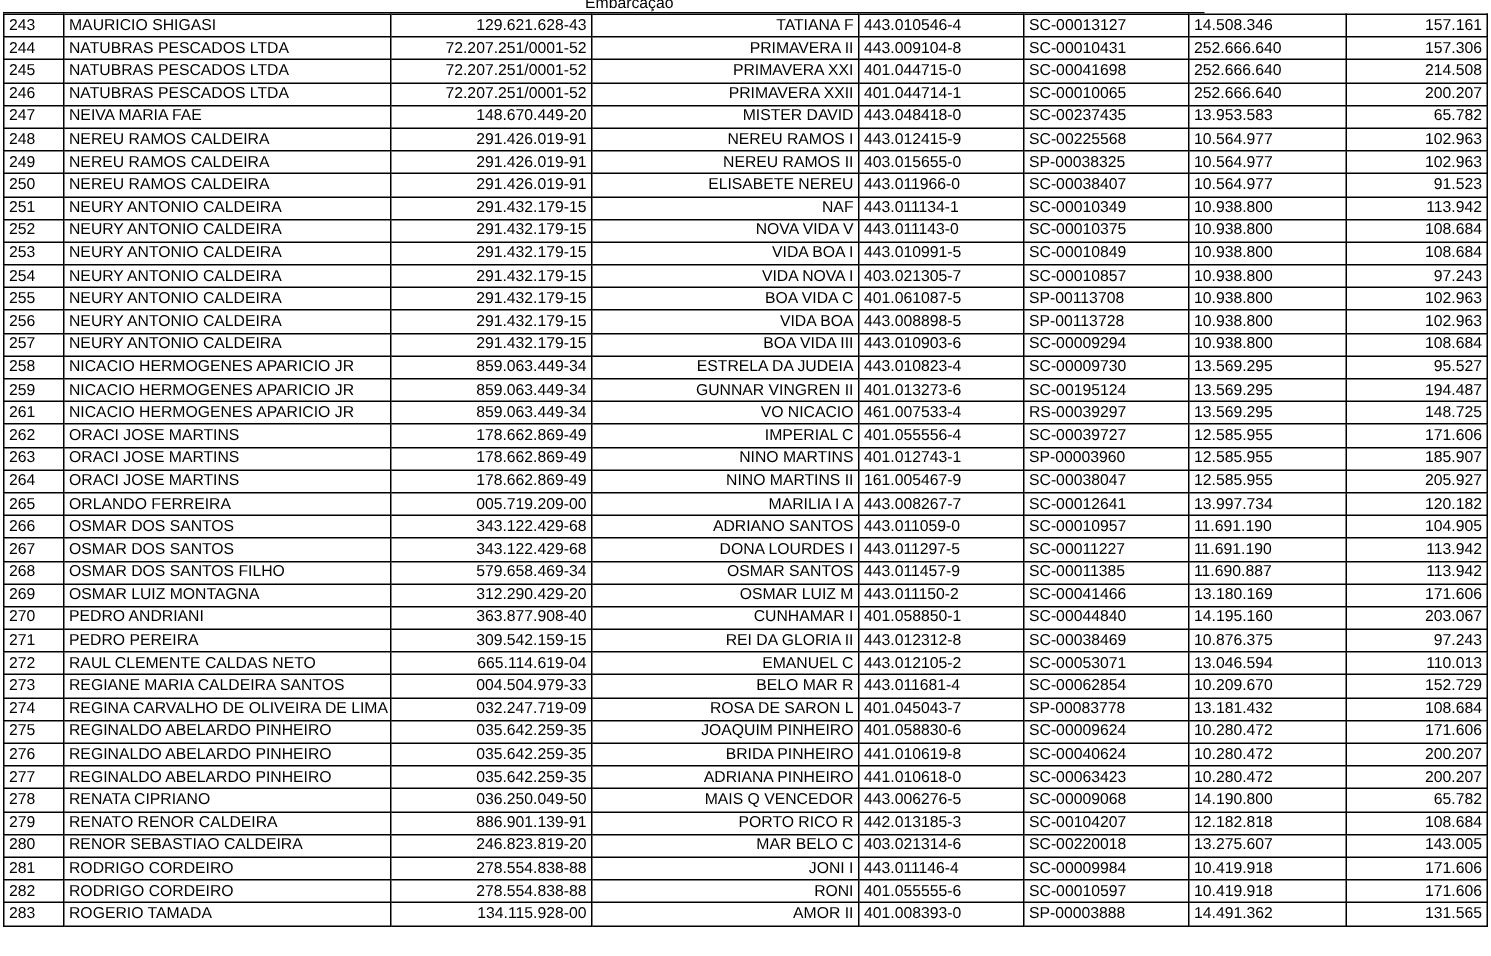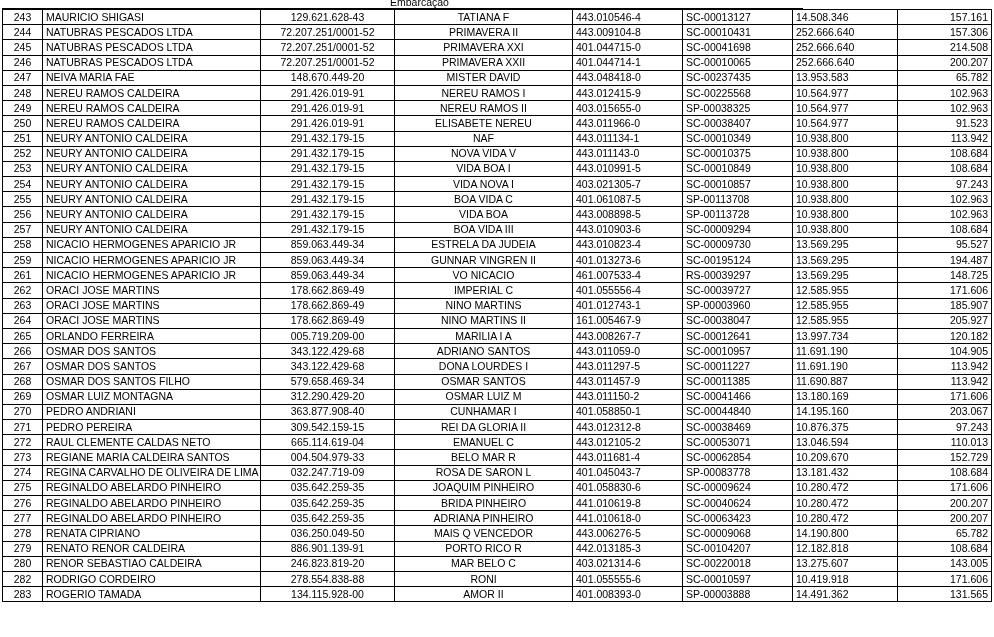--- a/index.html
+++ b/index.html
@@ -39,24 +39,24 @@
   
   col.c-idx   { width: 40px; }
   col.c-name  { width: 218px; }
   col.c-doc   { width: 134px; }
   col.c-vessel{ width: 178px; }
   col.c-reg   { width: 110px; }
   col.c-sc    { width: 110px; }
   col.c-val   { width: 105px; }
   col.c-last  { width: 94px; }
 
-  td.idx   { text-align: center; }
+  td.idx   { text-align: left; }
   td.name  { text-align: left; }
-  td.doc   { text-align: center; }
-  td.vessel{ text-align: center; }
+  td.doc   { text-align: right; }
+  td.vessel{ text-align: right; }
   td.reg   { text-align: left; }
   td.sc    { text-align: left; }
   td.val   { text-align: left; padding-right: 6px; }
   td.last  { text-align: right; padding-right: 6px; }
 
   .top-partial {
     height: 9px;
     overflow: hidden;
     position: relative;
   }
@@ -462,20 +462,30 @@
           <td class="idx">280</td>
           <td class="name">RENOR SEBASTIAO CALDEIRA</td>
           <td class="doc">246.823.819-20</td>
           <td class="vessel">MAR BELO C</td>
           <td class="reg">403.021314-6</td>
           <td class="sc">SC-00220018</td>
           <td class="val">13.275.607</td>
           <td class="last">143.005</td>
         </tr>
         <tr>
+          <td class="idx">281</td>
+          <td class="name">RODRIGO CORDEIRO</td>
+          <td class="doc">278.554.838-88</td>
+          <td class="vessel">JONI I</td>
+          <td class="reg">443.011146-4</td>
+          <td class="sc">SC-00009984</td>
+          <td class="val">10.419.918</td>
+          <td class="last">171.606</td>
+        </tr>
+        <tr>
           <td class="idx">282</td>
           <td class="name">RODRIGO CORDEIRO</td>
           <td class="doc">278.554.838-88</td>
           <td class="vessel">RONI</td>
           <td class="reg">401.055555-6</td>
           <td class="sc">SC-00010597</td>
           <td class="val">10.419.918</td>
           <td class="last">171.606</td>
         </tr>
         <tr>

